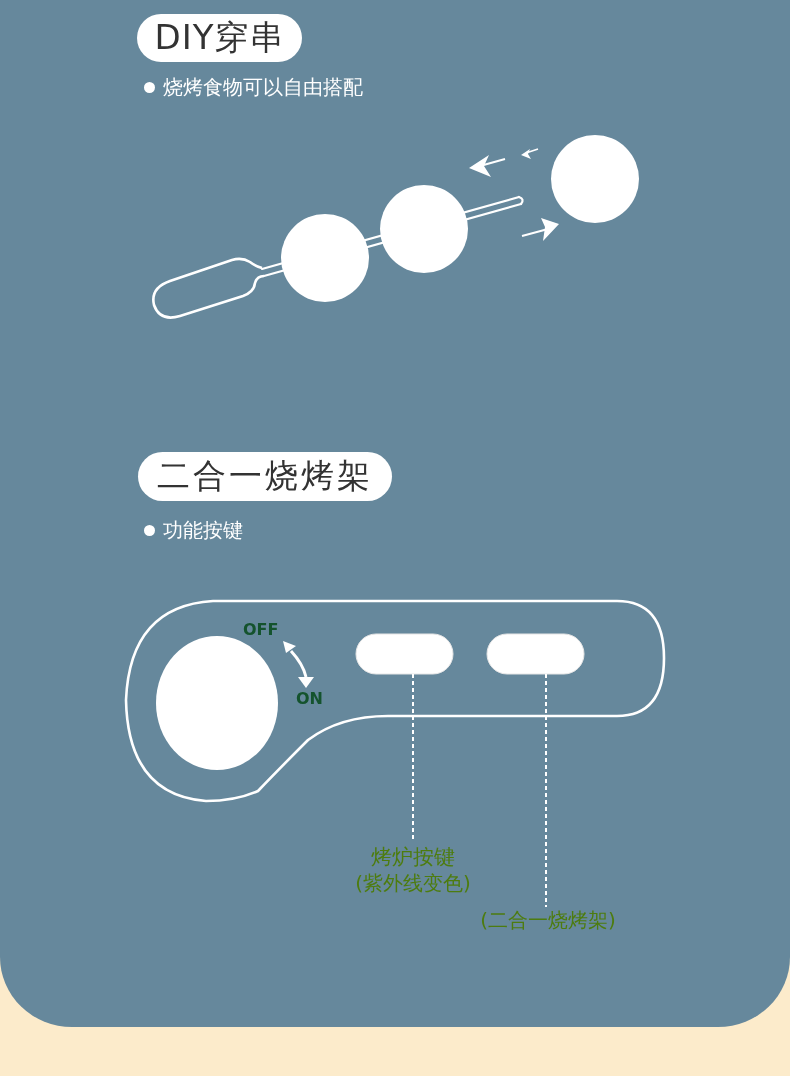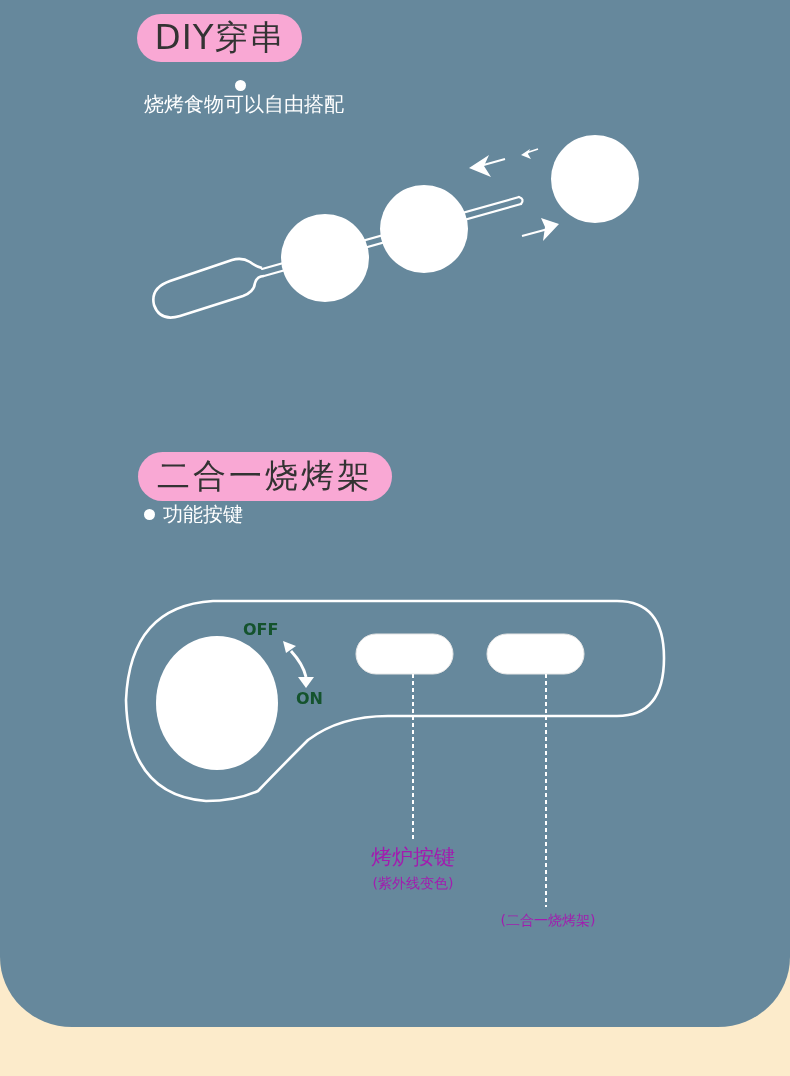--- a/index.html
+++ b/index.html
@@ -8,43 +8,43 @@
       background: #fcebcb;
       font-family: "DejaVu Sans", "Liberation Sans", sans-serif;
     }
     .panel {
       position: absolute; left: 0; top: 0; width: 790px; height: 1027px;
       background: #66889c;
       border-bottom-left-radius: 72px 70px;
       border-bottom-right-radius: 72px 70px;
     }
     .pill {
-      position: absolute; background: #f9a8d4; color: #333333;
+      position: absolute; background: #ffffff; color: #333333;
       border-radius: 26px; box-sizing: border-box;
       display: flex; align-items: center; justify-content: center;
       white-space: nowrap;
     }
     .pill.p1 { left: 137px; top: 14px; width: 165px; height: 48px; font-size: 34px; letter-spacing: 1px; }
     .pill.p2 { left: 138px; top: 452px; width: 254px; height: 49px; font-size: 33px; letter-spacing: 3px; }
     .bullet {
       position: absolute; color: #ffffff; font-size: 20px;
       display: flex; align-items: center; white-space: nowrap;
     }
     .bullet .dot {
       width: 11px; height: 11px; border-radius: 50%; background: #ffffff;
       margin-right: 8px; display: inline-block;
     }
-    .bullet.b1 { left: 144px; top: 80px; flex-direction: column; }
-    .bullet.b2 { left: 144px; top: 501px; }
+    .bullet.b1 { left: 144px; top: 74px; }
+    .bullet.b2 { left: 144px; top: 517px; }
     svg.art { position: absolute; left: 0; top: 0; }
     .label {
-      position: absolute; color: #a21caf; text-align: center; white-space: nowrap;
+      position: absolute; color: #4d7c0f; text-align: center; white-space: nowrap;
     }
     .label .main { font-size: 21px; display: block; line-height: 28px; }
-    .label .sub { font-size: 14px; display: block; line-height: 24px; }
+    .label .sub { font-size: 20px; display: block; line-height: 24px; }
     .label.l1 { left: 352px; top: 843px; width: 122px; }
     .label.l2 { left: 478px; top: 908px; width: 140px; }
     .knob-text {
       position: absolute; color: #14532d; font-weight: bold; font-size: 16px;
       font-family: "DejaVu Sans", sans-serif;
     }
     .knob-text.off { left: 243px; top: 620px; }
     .knob-text.on { left: 296px; top: 689px; text-align: center; }
   </style>
 </head>

